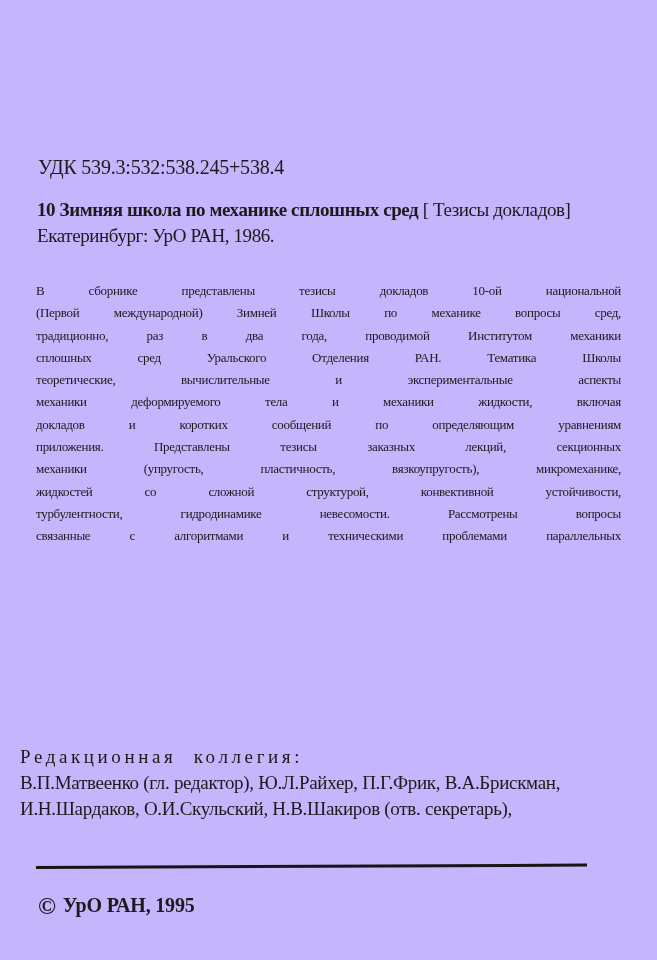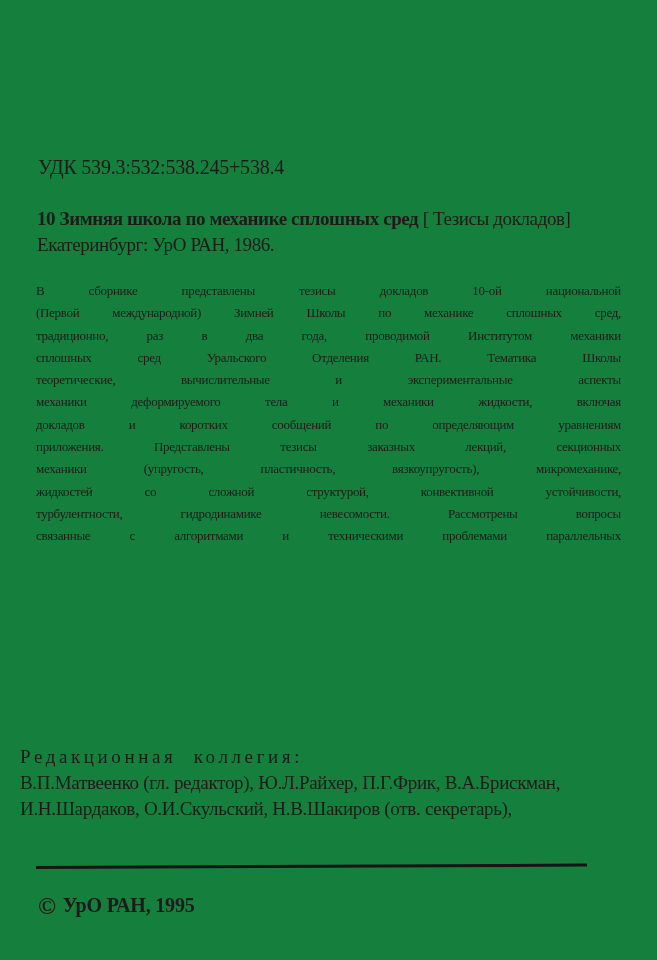--- a/index.html
+++ b/index.html
@@ -1,36 +1,36 @@
 <!DOCTYPE html>
 <html><head>
 <meta charset="utf-8">
 <style>
   html, body { margin: 0; padding: 0; background: #ffffff; }
   .page {
     position: relative;
     width: 657px;
     height: 960px;
-    background: #15803d;
+    background: #c4b5fd;
     color: #1b1b1b;
     font-family: "Liberation Serif", "DejaVu Serif", serif;
     overflow: hidden;
   }
   .udc {
     position: absolute;
     left: 38px;
     top: 156px;
     font-size: 20px;
     letter-spacing: -0.2px;
     white-space: nowrap;
   }
   .title-block {
     position: absolute;
     left: 37px;
-    top: 206px;
+    top: 197px;
     font-size: 19px;
     line-height: 26px;
     letter-spacing: -0.4px;
     white-space: nowrap;
   }
   .title-bold { font-weight: bold; }
   .abstract {
     position: absolute;
     left: 36px;
     top: 280px;
@@ -94,21 +94,21 @@
 
   <div class="udc">УДК 539.3:532:538.245+538.4</div>
 
   <div class="title-block">
     <div><span class="title-bold">10 Зимняя школа по механике сплошных сред</span> <span>[ Тезисы докладов]</span></div>
     <div>Екатеринбург: УрО РАН, 1986.</div>
   </div>
 
   <div class="abstract">
     <div class="jl">В сборнике представлены тезисы докладов 10-ой национальной</div>
-    <div class="jl">(Первой международной) Зимней Школы по механике сплошных сред,</div>
+    <div class="jl">(Первой международной) Зимней Школы по механике вопросы сред,</div>
     <div class="jl">традиционно, раз в два года, проводимой Институтом механики</div>
     <div class="jl">сплошных сред Уральского Отделения РАН. Тематика Школы</div>
     <div class="jl">теоретические, вычислительные и экспериментальные аспекты</div>
     <div class="jl">механики деформируемого тела и механики жидкости, включая</div>
     <div class="jl">докладов и коротких сообщений по определяющим уравнениям</div>
     <div class="jl">приложения. Представлены тезисы заказных лекций, секционных</div>
     <div class="jl">механики (упругость, пластичность, вязкоупругость), микромеханике,</div>
     <div class="jl">жидкостей со сложной структурой, конвективной устойчивости,</div>
     <div class="jl">турбулентности, гидродинамике невесомости. Рассмотрены вопросы</div>
     <div class="jl">связанные с алгоритмами и техническими проблемами параллельных</div>

